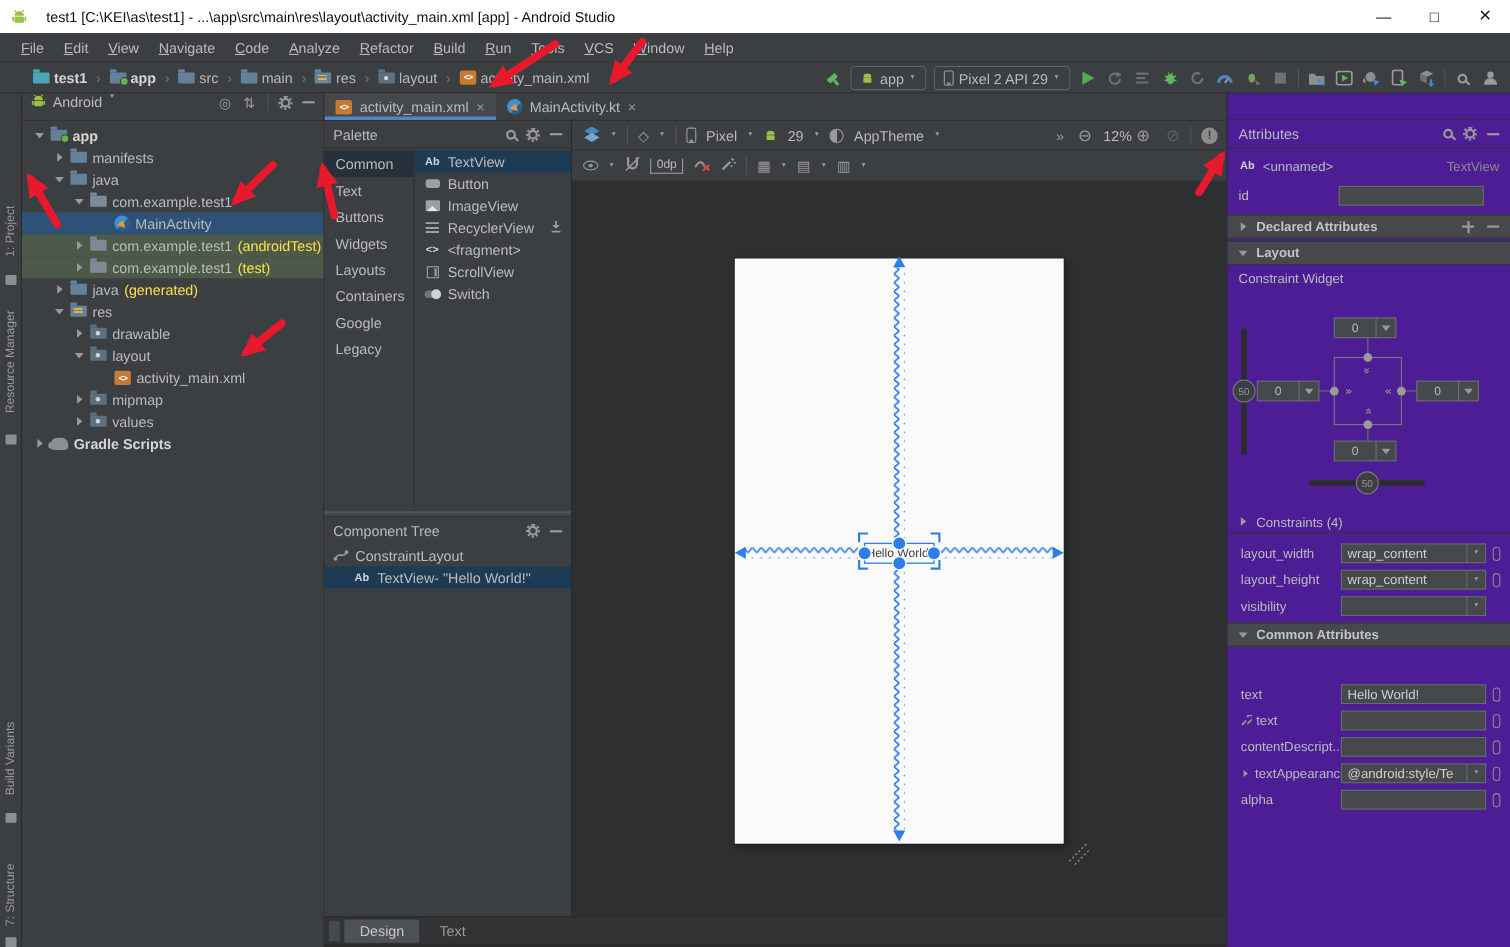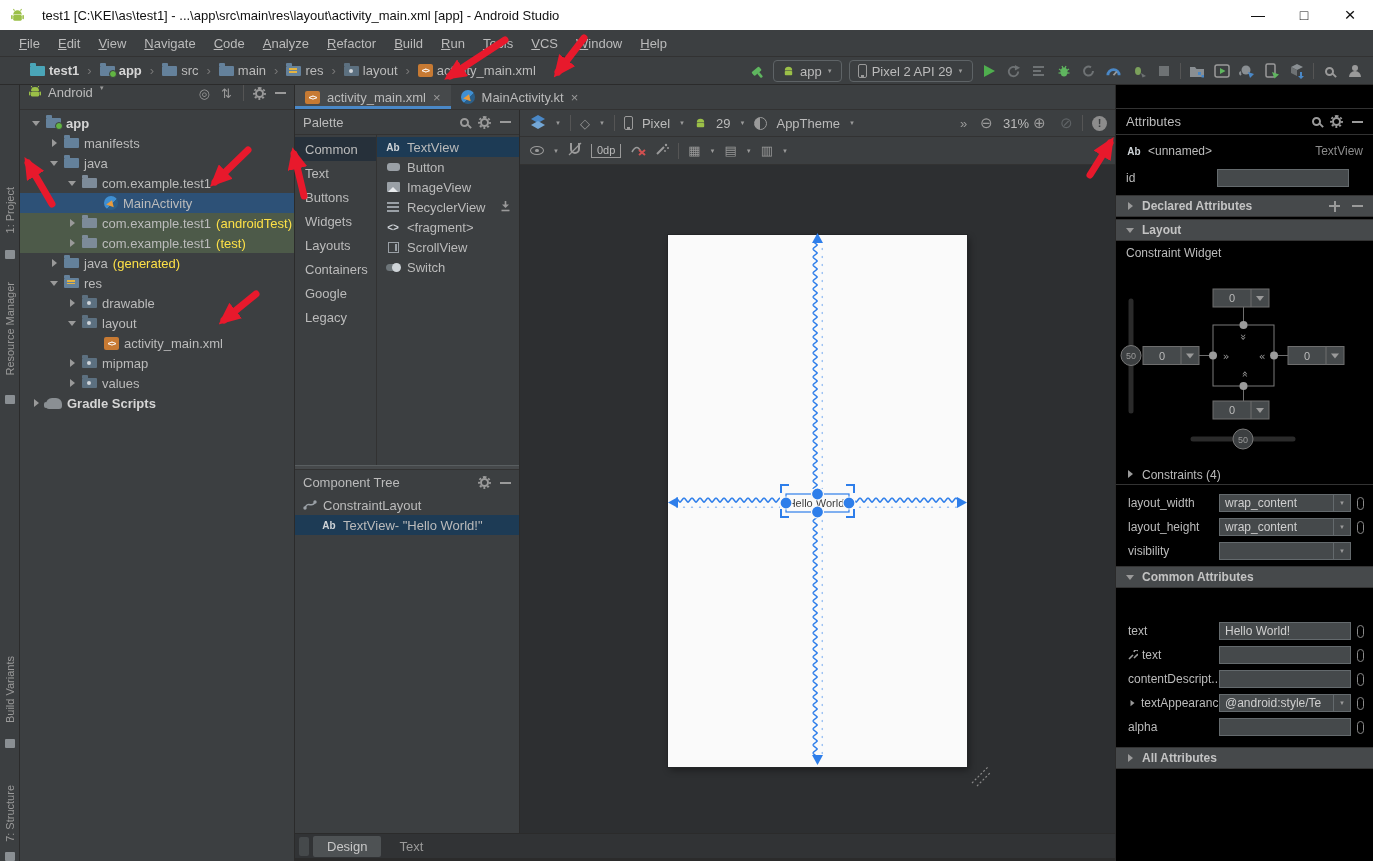--- a/index.html
+++ b/index.html
@@ -120,21 +120,21 @@
 #csvg{position:absolute;left:0;top:0}
 
 
 #modes{position:absolute;left:0;bottom:3px;width:100%;height:25px;background:#313335;border-top:1px solid #2b2b2b;display:flex;align-items:center;padding-left:4px;gap:4px}
 #modes .notch{width:10px;height:19px;background:#45494b;border-radius:2px}
 .mtab{padding:3px 14px;color:#9a9a9a;border-radius:2px}
 .mtab.sel{background:#4e5254;color:#c8c8c8}
 #centerbase{position:absolute;left:0;bottom:0;width:100%;height:3px;background:#2b2b2b}
 
 
-#attrs{position:absolute;right:0;top:85px;width:258px;bottom:0;background:#000000;border-left:1px solid #2b2b2b;font-size:12px}
+#attrs{position:absolute;right:0;top:85px;width:258px;bottom:0;background:#4c1d95;border-left:1px solid #2b2b2b;font-size:12px}
 #attrs .hdr{position:absolute;left:0;top:23px;width:100%;height:27px;border-top:1px solid #323232;border-bottom:1px solid #323232;display:flex;align-items:center;padding:0 10px;font-size:13px}
 #attrs .hdr .sp{margin-left:auto;display:flex;align-items:center;gap:11px}
 .crow{position:absolute;left:0;width:100%;display:flex;align-items:center;padding:0 10px}
 .sbar{position:absolute;left:0;width:100%;height:22px;background:#46494b;border-top:1px solid #333;border-bottom:1px solid #333;display:flex;align-items:center;padding-left:10px;gap:7px;font-weight:bold;color:#c3c3c3}
 .sbar .sp{margin-left:auto;display:flex;align-items:center;gap:12px;margin-right:10px;font-weight:normal;color:#9a9a9a;font-size:14px}
 .arow{display:flex;align-items:center;height:24px;padding-left:12px}
 .alab{width:91px;color:#bbb;overflow:hidden;white-space:nowrap;display:flex;align-items:center;gap:4px;flex:none}
 .actl{width:132px;height:18px;background:#45494b;border:1px solid #646a6d;display:flex;align-items:center;padding-left:5px;overflow:hidden;white-space:nowrap;color:#cfcfcf}
 .actl .dda2{margin-left:auto;width:17px;height:100%;border-left:1px solid #646a6d;display:flex;align-items:center;justify-content:center;font-size:6px;color:#9a9a9a;flex:none}
 .ring{width:7px;height:13px;border:1px solid #8a8a8a;border-radius:4px;margin-left:6px;flex:none}
@@ -594,21 +594,21 @@
             <path d="M3 6a4 4 0 0 1 8 0z" fill="#9bc048"></path>
             <rect x="3" y="6.4" width="8" height="4.6" rx="1" fill="#9bc048"></rect>
           </svg>
           <span>29</span>
           <span class="dda">▼</span>
         <span class="theme-ico"></span>
           <span>AppTheme</span>
           <span class="dda">▼</span>
         <span style="position:absolute;left:440px" class="glyph">»</span>
         <span style="position:absolute;left:460px" class="zmg">⊖</span>
-        <span style="position:absolute;left:483px">31%</span>
+        <span style="position:absolute;left:483px">12%</span>
         <span style="position:absolute;left:513px" class="zmg">⊕</span>
         <span style="position:absolute;left:540px" class="zmg dis">⊘</span>
         <span style="position:absolute;left:562px" class="vd"></span>
         <span style="position:absolute;left:572px" class="errb">!</span>
       </div>
       <div class="dtr dtr2">
         <span class="eye-ico"></span>
           <span class="dda">▼</span>
         <span><svg width="14" height="14" viewBox="0 0 14 14">
               <path d="M3 1v6a4 4 0 0 0 8 0V1" stroke="#9a9a9a" stroke-width="2" fill="none"></path>
@@ -850,24 +850,20 @@
       </div>
       <div class="arow">
         <span class="alab">alpha</span>
         <div class="actl">
             <span></span>
           </div>
         <span class="ring"></span>
       </div>
     </div>
 
-    <div class="sbar" style="top:662px">
-      <span class="chev r"></span>
-        <span>All Attributes</span>
-    </div>
   </div>
 
   <svg id="annotations" width="1373" height="861">
     <defs>
       <marker id="ah" markerUnits="userSpaceOnUse" markerWidth="22" markerHeight="20" refX="15" refY="10" orient="auto">
         <polygon points="0,0 22,10 0,20" fill="#e8192c"></polygon>
       </marker>
     </defs>
     <line class="ra" x1="52" y1="204" x2="28" y2="163" marker-end="url(#ah)"></line>
     <line class="ra" x1="248" y1="150" x2="215" y2="182" marker-end="url(#ah)"></line>

